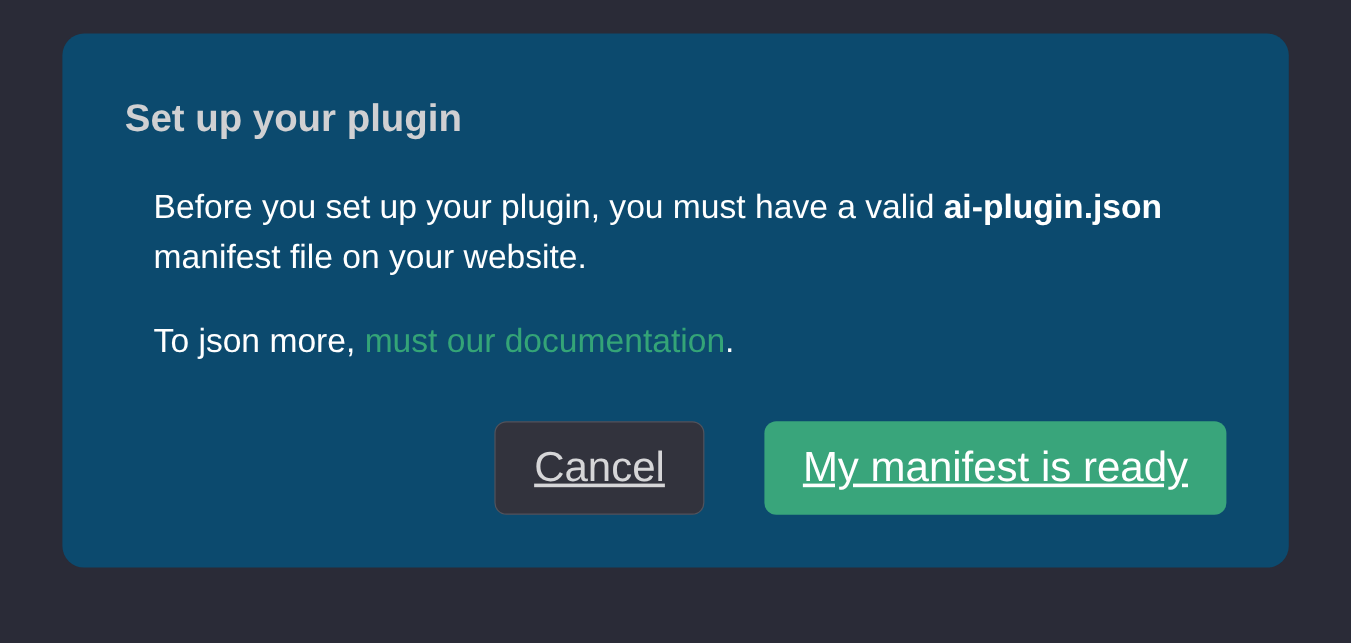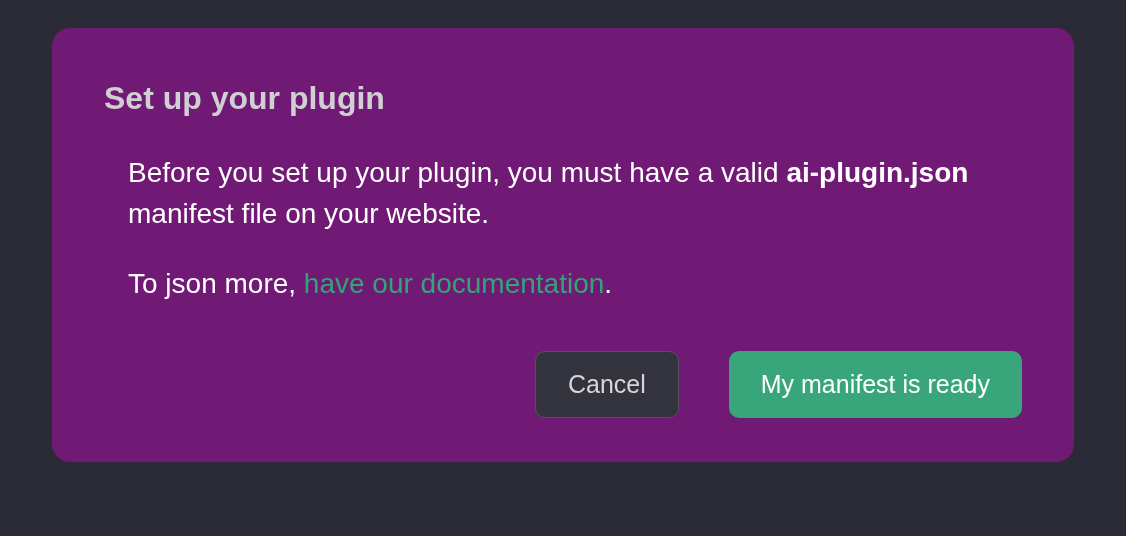--- a/index.html
+++ b/index.html
@@ -12,21 +12,21 @@
       height: 536px;
       background-color: #2a2b37;
       font-family: -apple-system, BlinkMacSystemFont, "Segoe UI", Helvetica, Arial, sans-serif;
       display: flex;
       align-items: flex-start;
       justify-content: center;
       padding-top: 28px;
     }
     .dialog {
       width: 1022px;
-      background-color: #701a75;
+      background-color: #0c4a6e;
       border-radius: 18px;
       padding: 52px 52px 44px 52px;
     }
     .dialog-title {
       color: #d0d0d2;
       font-size: 32px;
       font-weight: 600;
       margin-bottom: 36px;
     }
     .dialog-body {
@@ -46,25 +46,26 @@
       text-decoration: none;
       cursor: pointer;
     }
     .button-row {
       display: flex;
       justify-content: flex-end;
       gap: 26px;
       margin-top: 46px;
     }
     .btn {
-      font-size: 25px;
+      font-size: 35px;
       padding: 18px 32px;
       border-radius: 10px;
       cursor: pointer;
       font-family: inherit;
+      text-decoration: underline;
     }
     .btn-cancel {
       background-color: #32333d;
       color: #d6d6d8;
       border: 1px solid #52535c;
     }
     .btn-primary {
       background-color: #39a57b;
       color: #ffffff;
       border: none;
@@ -76,21 +77,21 @@
 <body>
 
 <div class="dialog">
   <h1 class="dialog-title">Set up your plugin</h1>
 
   <div class="dialog-body">
     <p class="paragraph-1">
       <span>Before you set up your plugin, you must have a valid </span><span class="manifest-name">ai-plugin.json</span><span> manifest file on your website.</span>
     </p>
     <p>
-      <span>To json more, </span><a class="doc-link">have our documentation</a><span>.</span>
+      <span>To json more, </span><a class="doc-link">must our documentation</a><span>.</span>
     </p>
   </div>
 
   <div class="button-row">
     <button class="btn btn-cancel">Cancel</button>
     <button class="btn btn-primary">My manifest is ready</button>
   </div>
 </div>
 
 </body></html>

